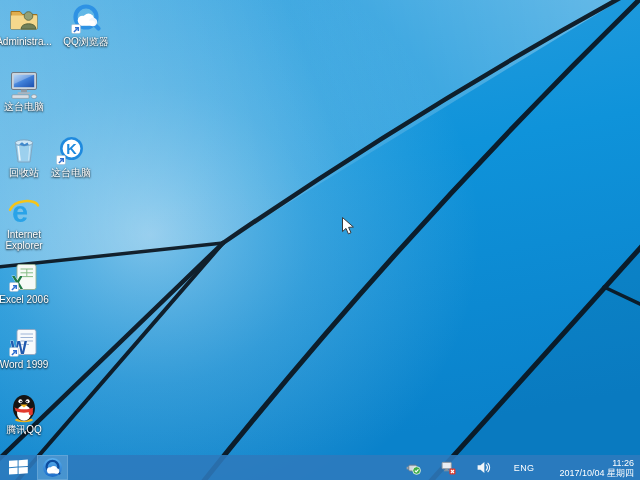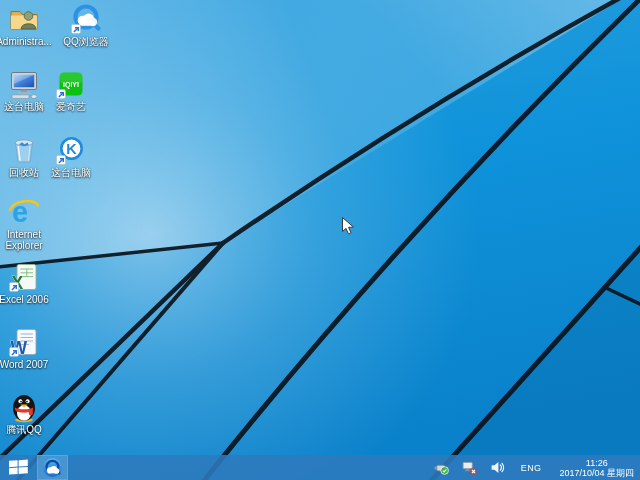--- a/index.html
+++ b/index.html
@@ -30,24 +30,24 @@
     background:rgba(45,122,189,.88);
     display:flex;align-items:center;
   }
   .start-button{width:37px;height:25px;display:flex;align-items:center;justify-content:center;}
   .task-button{
     width:31px;height:25px;display:flex;align-items:center;justify-content:center;
     background:rgba(135,198,242,.32);
     box-shadow:inset 0 0 0 1px rgba(255,255,255,.14);
   }
   .spacer{flex:1;}
-  .tray{display:flex;align-items:center;gap:13px;height:100%;padding-right:4px;}
+  .tray{display:flex;align-items:center;gap:20px;height:100%;padding-right:4px;}
   .tray-icon{display:flex;align-items:center;justify-content:center;width:15px;height:25px;}
   .lang{color:#fff;font-size:9px;letter-spacing:.4px;padding:0 3px;}
-  .clock{color:#fff;font-size:9px;line-height:10px;text-align:center;padding:0 2px;white-space:nowrap;}
+  .clock{color:#fff;font-size:9px;line-height:10px;text-align:right;padding:0 2px;white-space:nowrap;}
 
   .cursor{position:absolute;left:341px;top:216px;z-index:6;}
 </style>
 </head>
 <body>
 
 <div class="stage">
 
   <svg class="wallpaper" width="640" height="480" viewBox="0 0 640 480">
     <defs>
@@ -126,33 +126,20 @@
       <rect x="5.8" y="6.8" width="20.4" height="12.4" fill="url(#scr)"></rect>
       <path d="M5.8 6.8 L26.2 6.8 L5.8 16 Z" fill="#ffffff" opacity="0.25"></path>
       <rect x="13" y="21.5" width="6" height="2.8" fill="#8f9aa5"></rect>
       <rect x="9.5" y="24.2" width="13" height="1.8" rx="0.9" fill="#aab4bf"></rect>
       <rect x="4" y="26.8" width="17" height="3.6" rx="0.9" fill="#d8dee5" stroke="#828b94" stroke-width="0.6"></rect>
       <ellipse cx="26" cy="28.6" rx="2.7" ry="2" fill="#dfe5ea" stroke="#828b94" stroke-width="0.6"></ellipse>
     </svg>
     <div class="icon-label">这台电脑</div>
   </div>
 
-  <div class="icon-cell" style="left:39px;top:68px;">
-    <svg class="glyph" viewBox="0 0 32 32">
-      <rect x="4.5" y="4.5" width="23" height="23" rx="4.5" fill="#0cc210"></rect>
-      <rect x="4.5" y="4.5" width="23" height="11" rx="4.5" fill="#ffffff" opacity="0.12"></rect>
-      <text x="16" y="19.3" text-anchor="middle" font-size="7" font-weight="bold" fill="#ffffff">iQIYI</text>
-      <g>
-        <rect x="1.5" y="21.5" width="9" height="9" rx="1.4" fill="#ffffff" stroke="#9db4ca" stroke-width="0.5"></rect>
-        <path d="M3.9 29 L7.9 25" stroke="#2f6fd0" stroke-width="1.5"></path>
-        <path d="M5 24.7 L8.3 24.7 L8.3 28" fill="none" stroke="#2f6fd0" stroke-width="1.5"></path>
-      </g>
-    </svg>
-    <div class="icon-label">爱奇艺</div>
-  </div>
 
   <div class="icon-cell" style="left:-8px;top:134px;">
     <svg class="glyph" viewBox="0 0 32 32">
       <path d="M7.5 9 L10 28 L22 28 L24.5 9" fill="#cfe4f4" fill-opacity="0.45" stroke="#7fa3bd" stroke-width="0.9"></path>
       <ellipse cx="16" cy="8.8" rx="8.8" ry="2.9" fill="#e4f0f9" fill-opacity="0.8" stroke="#7fa3bd" stroke-width="0.9"></ellipse>
       <path d="M11 10.5 L14 8.2 L16.5 10.3 L19.5 8.6 L20.8 11 L16 12.2 Z" fill="#4189cc"></path>
       <path d="M10.3 12 L12 26.5" stroke="#ffffff" stroke-width="1.6" opacity="0.8" fill="none"></path>
       <path d="M21.8 12 L20.6 26.5" stroke="#ffffff" stroke-width="1" opacity="0.5" fill="none"></path>
     </svg>
     <div class="icon-label">回收站</div>
@@ -198,21 +185,21 @@
     <svg class="glyph" viewBox="0 0 32 32">
       <rect x="9" y="3.5" width="19" height="25" rx="2" fill="#f7fafc" stroke="#93a7c2" stroke-width="0.9"></rect>
       <path d="M12.5 8 h12.5 M12.5 11.5 h12.5 M12.5 15 h12.5 M12.5 18.5 h8.5" stroke="#9db4d6" stroke-width="1"></path>
       <text x="2.5" y="27.5" font-size="17.5" font-weight="bold" fill="#2059ae" stroke="#ffffff" stroke-width="0.5" paint-order="stroke">W</text>
       <g>
         <rect x="1.5" y="21.5" width="9" height="9" rx="1.4" fill="#ffffff" stroke="#9db4ca" stroke-width="0.5"></rect>
         <path d="M3.9 29 L7.9 25" stroke="#2f6fd0" stroke-width="1.5"></path>
         <path d="M5 24.7 L8.3 24.7 L8.3 28" fill="none" stroke="#2f6fd0" stroke-width="1.5"></path>
       </g>
     </svg>
-    <div class="icon-label">Word 2007</div>
+    <div class="icon-label">Word 1999</div>
   </div>
 
   <div class="icon-cell" style="left:-8px;top:391px;">
     <svg class="glyph" viewBox="0 0 32 32">
       <ellipse cx="16" cy="29" rx="9" ry="2.2" fill="#f0b41c"></ellipse>
       <ellipse cx="16" cy="17" rx="11" ry="13" fill="#151515"></ellipse>
       <ellipse cx="16" cy="22" rx="7" ry="7.8" fill="#ffffff"></ellipse>
       <circle cx="12.4" cy="10.3" r="2" fill="#ffffff"></circle>
       <circle cx="19.6" cy="10.3" r="2" fill="#ffffff"></circle>
       <circle cx="13" cy="10.6" r="0.9" fill="#111111"></circle>

